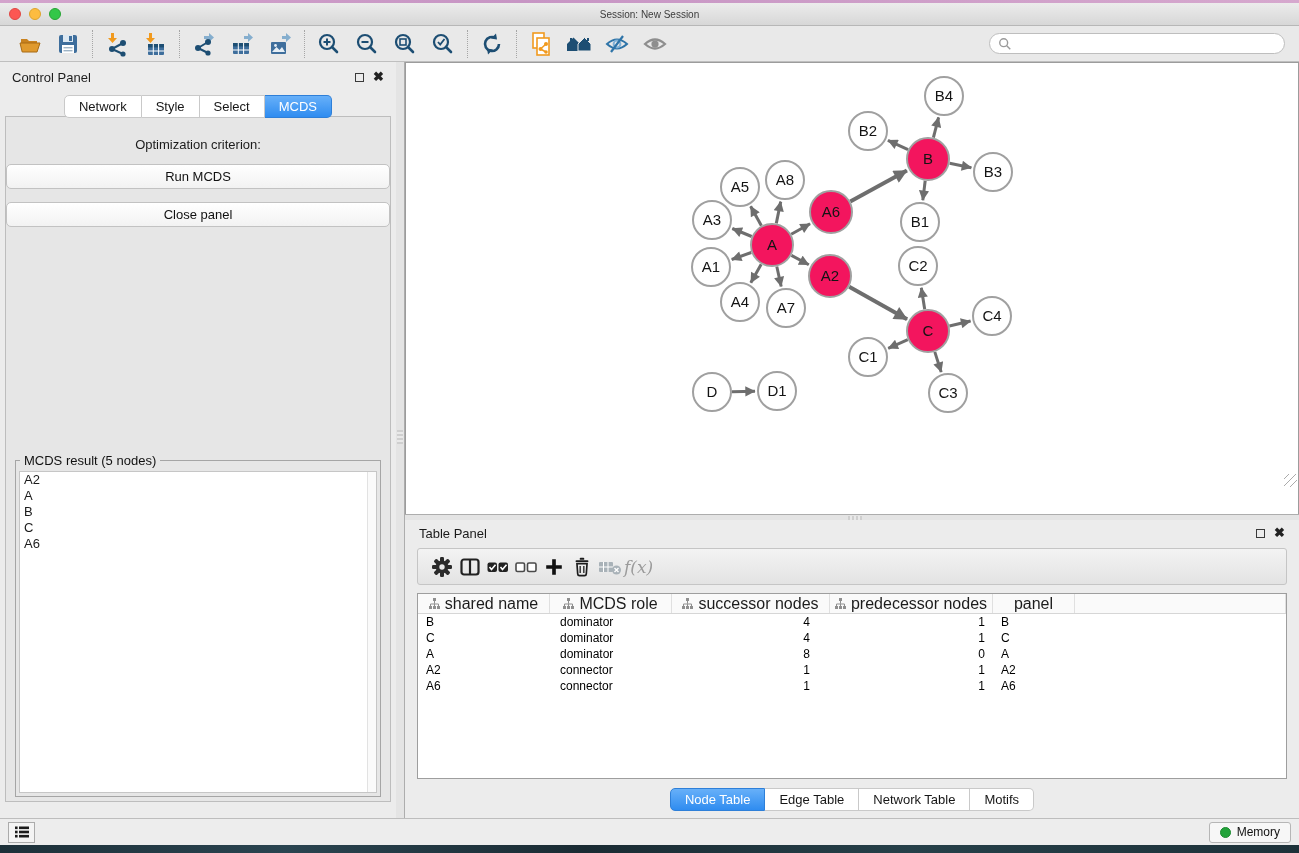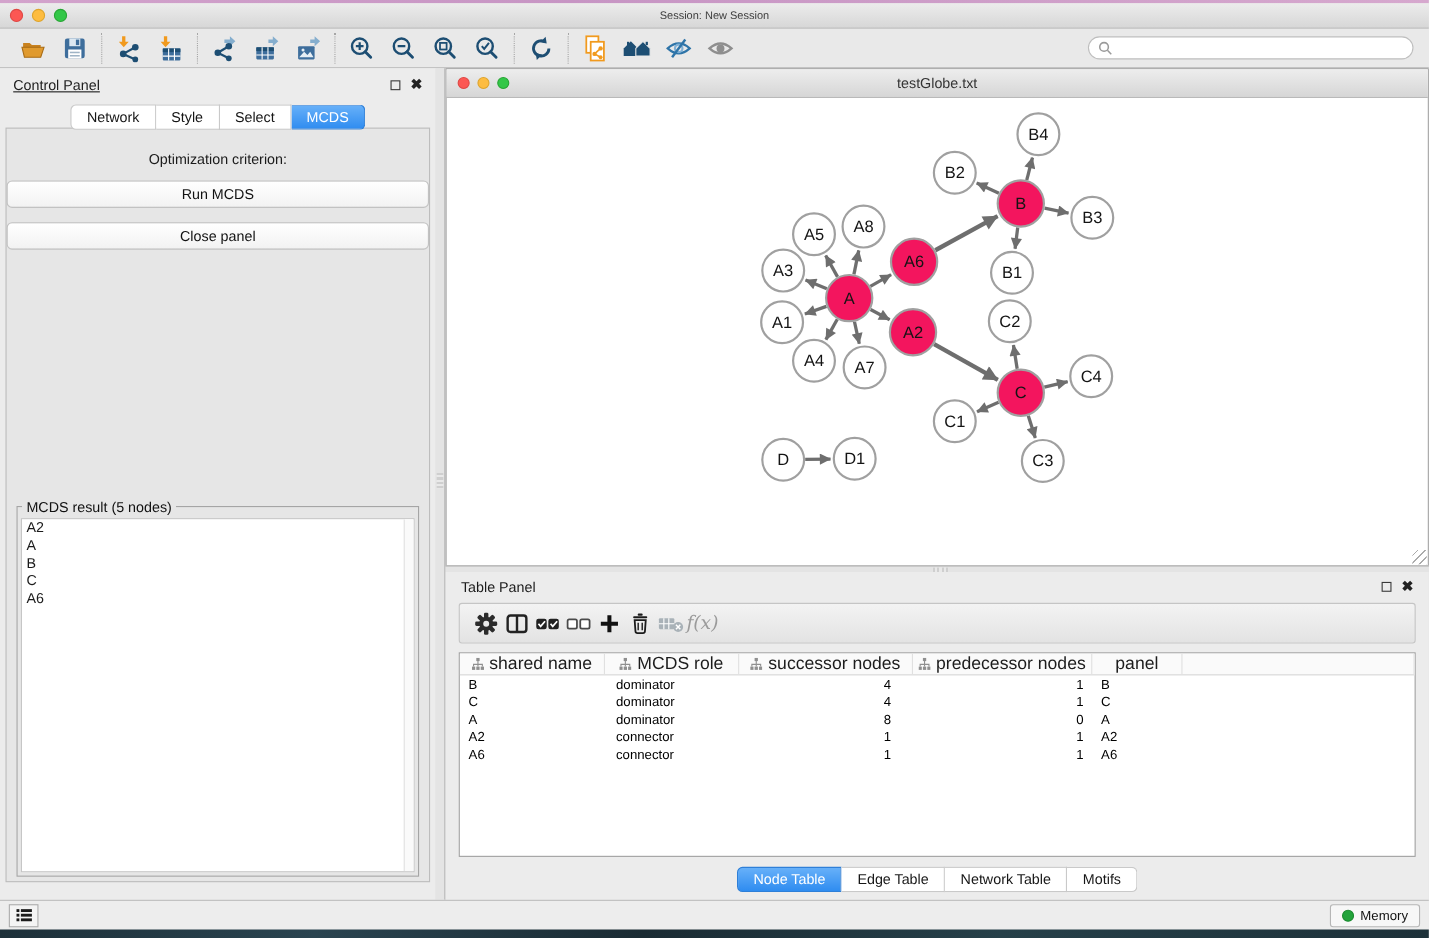--- a/index.html
+++ b/index.html
@@ -22,21 +22,21 @@
   .tb-btn { width:30px; height:28px; display:flex; align-items:center; justify-content:center; }
   .search-field { margin-left:auto; margin-right:8px; width:296px; height:21px; background:#fff; border:1px solid #BEBEBE; border-radius:11px; display:flex; align-items:center; padding:0 8px; gap:5px; }
   .search-field input { border:none; outline:none; flex:1; font-size:12px; background:transparent; font-family:"Liberation Sans",sans-serif; }
 
   
   .main { position:absolute; left:0; top:62px; width:1299px; height:756px; background:#E2E2E2; }
 
   
   .control-panel { position:absolute; left:0; top:0; width:396px; height:756px; background:#ECECEC; }
   .panel-head { height:30px; display:flex; align-items:center; padding:0 12px; }
-  .panel-head .panel-title { font-size:13px; color:#1d1d1d;text-decoration:underline; }
+  .panel-head .panel-title { font-size:13px; color:#1d1d1d; }
   .panel-head .win-btns { margin-left:auto; display:flex; gap:9px; align-items:center; }
   .win-float { width:9px; height:9px; border:1.5px solid #3a3a3a; background:transparent; }
   .win-close { font-size:13px; font-weight:bold; color:#222; line-height:10px; }
   .cp-tabs { position:absolute; left:0; right:0; top:33px; display:flex; justify-content:center; z-index:2; }
   .seg { display:flex; }
   .seg .tab { background:#FFFFFF; border:1px solid #C9C9C9; border-left:none; padding:3px 14px; font-size:13px; color:#161616; }
   .seg .tab:first-child { border-left:1px solid #C9C9C9; border-radius:5px 0 0 5px; }
   .seg .tab:last-child { border-radius:0 5px 5px 0; }
   .seg .tab.active { background:linear-gradient(#67B0F9,#2F8CF0); border-color:#2E7FD8; color:#fff; }
   .cp-content { position:absolute; left:5px; right:5px; top:54px; bottom:16px; border:1px solid #BDBDBD; background:#E6E6E6; }
@@ -308,28 +308,20 @@
           </div>
       </div>
     </div>
   </div>
 
   <div class="v-splitter">
       <div class="v-grip"></div>
     </div>
 
   <div class="network-window">
-    <div class="nw-titlebar">
-      <div class="traffic">
-        <div class="light red"></div>
-        <div class="light yellow"></div>
-        <div class="light green"></div>
-      </div>
-      <div class="nw-title">testGlobe.txt</div>
-    </div>
     <div class="nw-canvas">
       <svg id="graph-svg" width="892" height="425" viewBox="0 0 892 425">
         <defs>
           <marker id="arrowhead" viewBox="0 0 10 10" refX="9.5" refY="5" markerWidth="3.8" markerHeight="3.4" orient="auto">
             <path id="arrowhead-path" d="M0,0 L10,5 L0,10 z" fill="#6E6E6E"></path>
           </marker>
         </defs>
         <g id="edge-layer">
             <line x1="355.4" y1="162.7" x2="344.6" y2="143.3" stroke="#6E6E6E" stroke-width="3" marker-end="url(#arrowhead)"></line>
             <line x1="370.3" y1="160.4" x2="374.7" y2="138.6" stroke="#6E6E6E" stroke-width="3" marker-end="url(#arrowhead)"></line>

